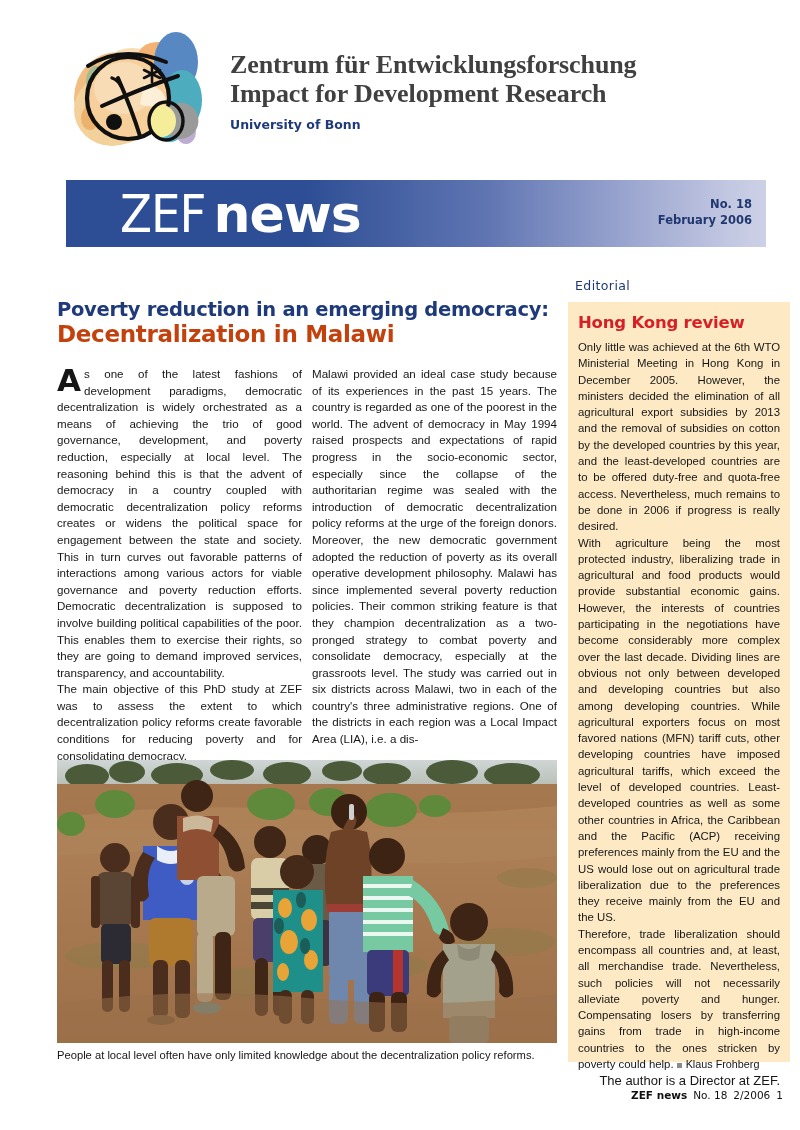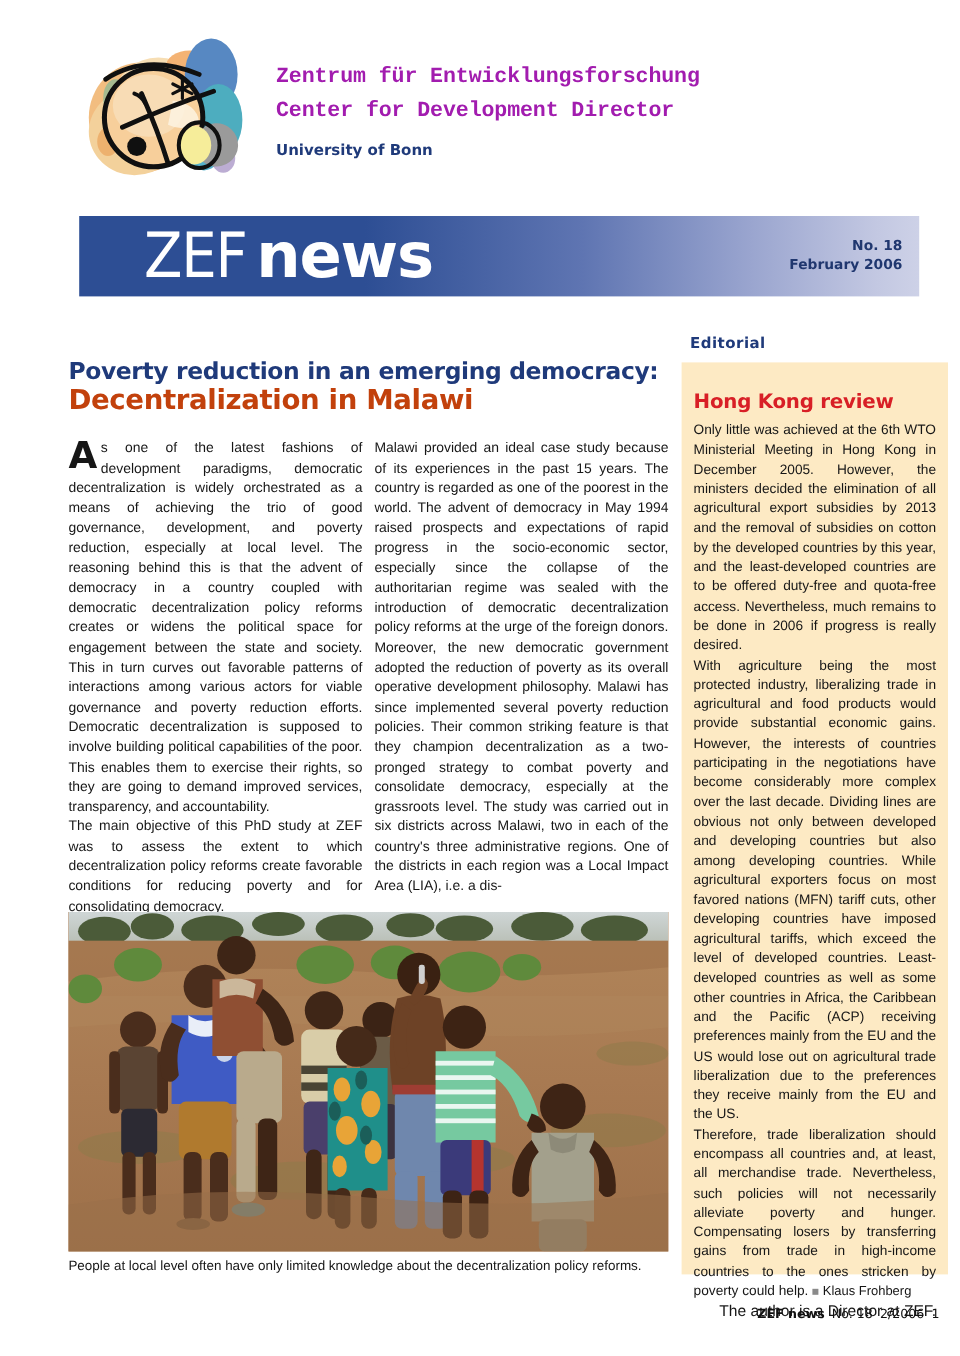--- a/index.html
+++ b/index.html
@@ -31,25 +31,25 @@
     width: 152px;
     height: 140px;
   }
   .org-text {
     position: absolute;
     left: 164px;
     top: 28px;
     width: 520px;
   }
   .org-line-de, .org-line-en {
-    font-family: Liberation Mono, monospace;
-    font-weight: bold;
-    font-size: 18px;
+    font-family: Liberation Serif, serif;
+    font-weight: bold;
+    font-size: 26px;
     line-height: 29px;
-    color: #a21caf;
+    color: #404040;
     letter-spacing: -0.1px;
     white-space: nowrap;
   }
   .org-sub {
     font-family: "DejaVu Sans", sans-serif;
     font-weight: bold;
     font-size: 12.5px;
     color: #1f3a7a;
     margin-top: 9px;
     white-space: nowrap;
@@ -167,21 +167,21 @@
     color: #161616;
     white-space: nowrap;
   }
 
   
   .editorial-label {
     position: absolute;
     left: 575px;
     top: 278px;
     font-family: "DejaVu Sans", sans-serif;
-    font-weight: bold;
+    font-weight: normal;
     font-size: 12.5px;
     color: #1f3a7a;
     letter-spacing: 0.4px;
   }
   .editorial-box {
     position: absolute;
     left: 568px;
     top: 302px;
     width: 222px;
     height: 760px;
@@ -194,21 +194,20 @@
     width: 202px;
   }
   .editorial-title {
     font-family: "DejaVu Sans", sans-serif;
     font-weight: bold;
     font-size: 16.5px;
     line-height: 22px;
     color: #d81f26;
     margin-bottom: 5px;
     letter-spacing: -0.2px;
-    margin-top: 12px;
   }
   .editorial-body {
     font-family: "Liberation Sans", sans-serif;
     font-size: 11.4px;
     line-height: 16.3px;
     text-align: justify;
     color: #161616;
   }
   .editorial-body p { margin: 0; }
   .sig-mark {
@@ -287,21 +286,21 @@
       </g>
 
       <path d="M100 88 a18 18 0 1 1 -1 20 a16 16 0 0 0 1 -20 z" fill="#9a9a9a"></path>
       <ellipse cx="96" cy="99" rx="14" ry="16" fill="#f6ed9a"></ellipse>
       <ellipse cx="100" cy="99" rx="17" ry="19" fill="none" stroke="#101010" stroke-width="3.4"></ellipse>
     </svg>
   </div>
 
   <div class="org-text">
     <div class="org-line-de">Zentrum für Entwicklungsforschung</div>
-    <div class="org-line-en">Center for Development Director</div>
+    <div class="org-line-en">Impact for Development Research</div>
     <div class="org-sub">University of Bonn</div>
   </div>
 </div>
 
 <div class="masthead">
   <div class="masthead-title">
     <span class="zef">ZEF</span><span class="news">news</span>
   </div>
   <div class="masthead-issue">
     <div>No. 18</div>

